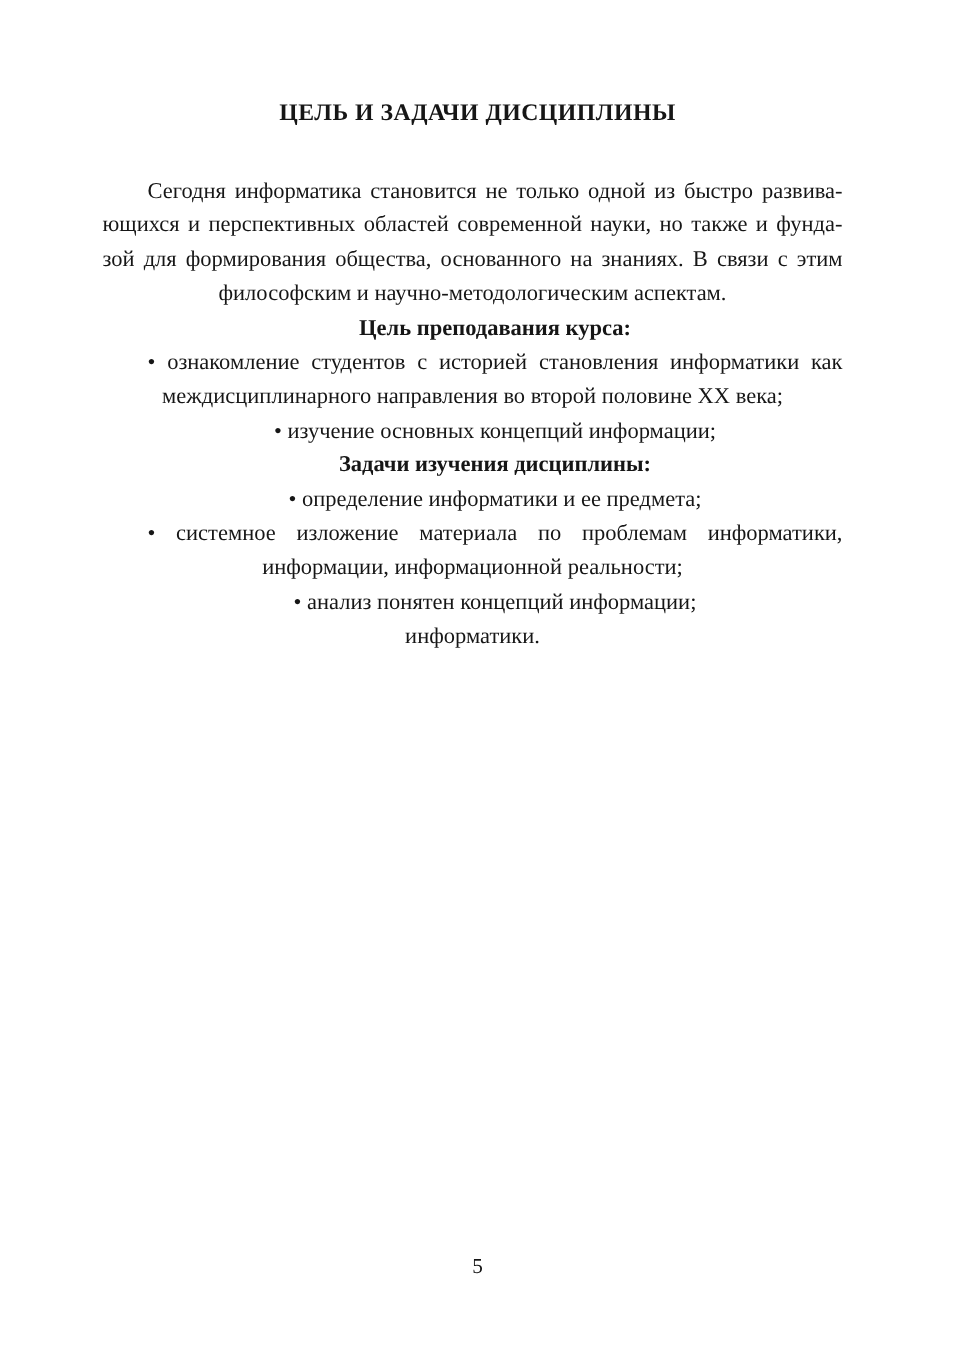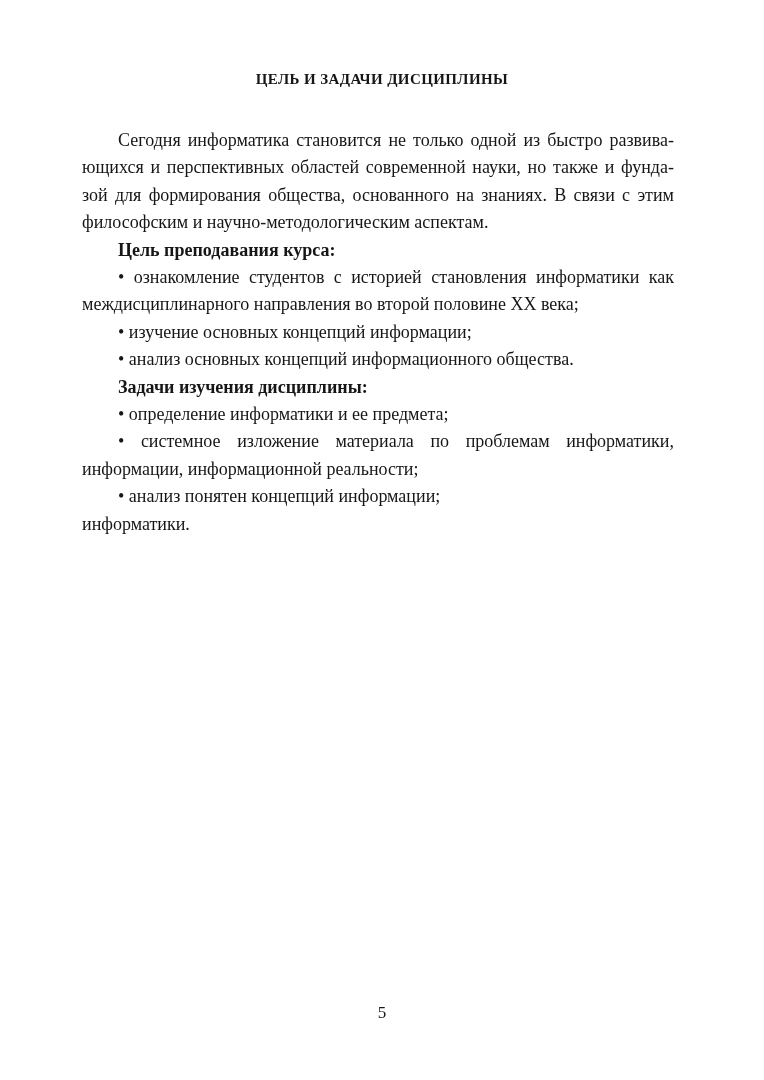--- a/index.html
+++ b/index.html
@@ -10,37 +10,37 @@
   .page {
     position: relative;
     width: 764px;
     height: 1080px;
     background: #ffffff;
     font-family: "Liberation Serif", "DejaVu Serif", serif;
     color: #161616;
     overflow: hidden;
   }
   .doc-title {
-    margin: 4px;
+    margin: 16px;
     padding-top: 60px;
     text-align: center;
     font-weight: bold;
-    font-size: 15px;
+    font-size: 19px;
     line-height: 30px;
     letter-spacing: 0.4px;
   }
   .content {
     margin: 33px 0 0 82px;
     width: 592px;
     font-size: 18px;
   }
   .ln {
     margin: 0;
     line-height: 27.4px;
-    text-align: left;
+    text-align: center;
     white-space: normal;
   }
   
   .jf {
     text-align: justify;
     text-align-last: justify;
   }
   
   .first {
     text-indent: 36px;
@@ -70,21 +70,20 @@
     <p class="ln first jf">Сегодня информатика становится не только одной из быстро развива-</p>
     <p class="ln jf">ющихся и перспективных областей современной науки, но также и фунда-</p>
     <p class="ln jf">зой для формирования общества, основанного на знаниях. В связи с этим</p>
     <p class="ln">философским и научно-методологическим аспектам.</p>
 
     <p class="ln first bold">Цель преподавания курса:</p>
 
     <p class="ln first jf">• ознакомление студентов с историей становления информатики как</p>
     <p class="ln">междисциплинарного направления во второй половине XX века;</p>
     <p class="ln first">• изучение основных концепций информации;</p>
-    <p class="ln first">• анализ основных концепций информационного общества.</p>
 
     <p class="ln first bold">Задачи изучения дисциплины:</p>
 
     <p class="ln first">• определение информатики и ее предмета;</p>
     <p class="ln first jf">• системное изложение материала по проблемам информатики,</p>
     <p class="ln">информации, информационной реальности;</p>
     <p class="ln first">• анализ понятен концепций информации;</p>
     <p class="ln">информатики.</p>
 
   </div>

